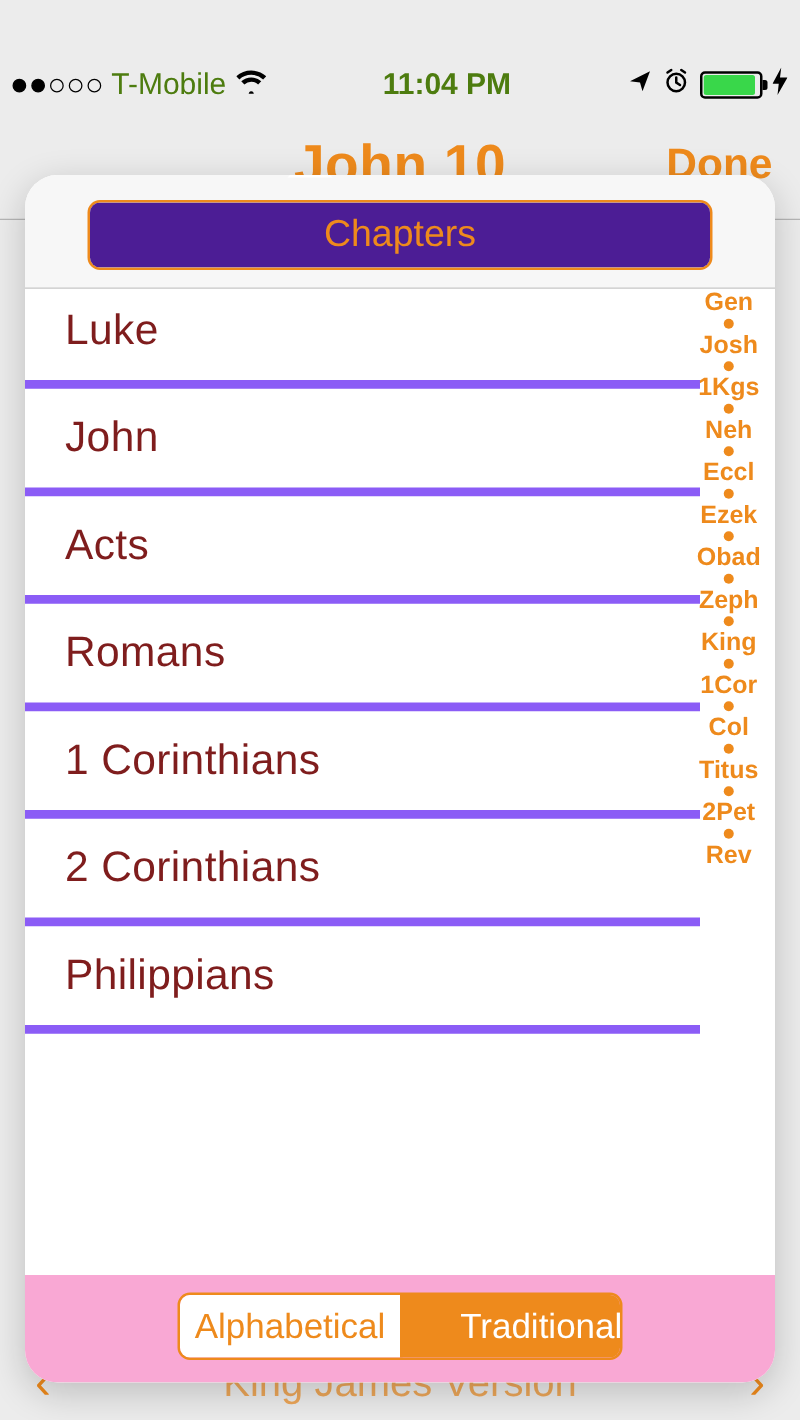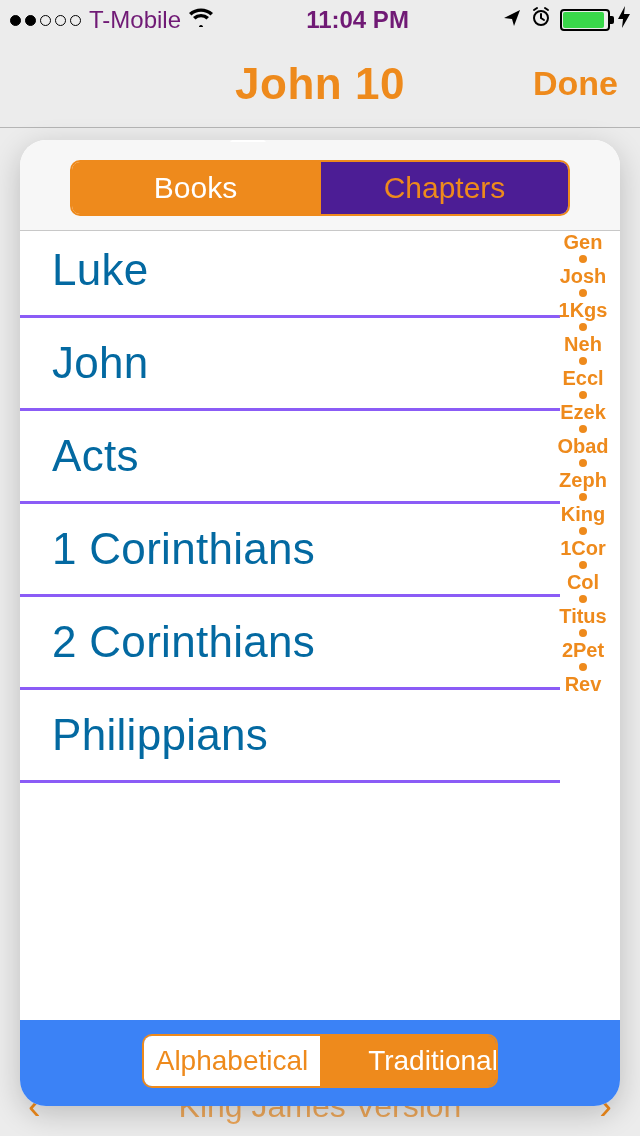--- a/index.html
+++ b/index.html
@@ -1,20 +1,20 @@
 <!DOCTYPE html>
 <html><head>
 <meta charset="utf-8">
 <style>
   * { box-sizing: border-box; margin: 0; padding: 0; }
   html, body { width: 640px; height: 1136px; overflow: hidden; font-family: -apple-system, "Helvetica Neue", Helvetica, Arial, sans-serif; }
   body { background: #ececec; position: relative; }
 
   
-  .status-bar { height: 40px; display: flex; align-items: center; justify-content: space-between; padding: 0 10px; font-size: 24px; font-weight: 500; color: #701a75; }
+  .status-bar { height: 40px; display: flex; align-items: center; justify-content: space-between; padding: 0 10px; font-size: 24px; font-weight: 500; color: #4d7c0f; margin-top: 48px; }
   .status-left, .status-right { display: flex; align-items: center; gap: 8px; }
   .sig-dots { display: flex; gap: 4px; align-items: center; }
   .sig-dot { width: 11px; height: 11px; border-radius: 50%; border: 1.5px solid #000; }
   .sig-dot.filled { background: #000; }
   .wifi { font-size: 22px; }
   .battery { width: 50px; height: 22px; border: 2px solid #000; border-radius: 4px; position: relative; }
   .battery::after { content:""; position:absolute; right:-6px; top:5px; width:4px; height:8px; background:#000; border-radius:0 2px 2px 0;}
   .battery-fill { position:absolute; left:1px; top:1px; bottom:1px; width: 90%; background:#39d74a; border-radius:2px;}
   .bolt { font-size: 22px; }
 
@@ -34,29 +34,29 @@
   
   .seg-wrap { padding:20px 50px 14px; border-bottom:1px solid #c8c8c8; background:#f7f7f7;}
   .seg { display:flex; border:2px solid #ee8a1c; border-radius:10px; overflow:hidden; height:56px;}
   .seg-item { flex:1; display:flex; align-items:center; justify-content:center; font-size:30px; color:#ee8a1c; background:#4c1d95;}
   .seg-item.active { background:#ee8a1c; color:#fff;}
   .seg-item + .seg-item { border-left:2px solid #ee8a1c;}
 
   
   .list-area { flex:1; position:relative; overflow:hidden;}
   .book-list { position:absolute; top:0; left:0; right:60px; bottom:0; overflow:hidden;}
-  .book-row { font-size:44px; font-weight:400; color:#0369a1; padding:20px 0 20px 32px; border-bottom:3px solid #8b5cf6; letter-spacing:0.3px;}
+  .book-row { font-size:34px; font-weight:400; color:#7f1d1d; padding:20px 0 20px 32px; border-bottom:7px solid #8b5cf6; letter-spacing:0.3px;}
   .book-row:first-child { padding-top:14px; }
   
   .index-rail { position:absolute; top:1px; right:2px; width:70px; display:flex; flex-direction:column; align-items:center; gap:3px; color:#ee8a1c; font-size:20px; font-weight:600;}
   .index-rail .dot { width:8px; height:8px; border-radius:50%; background:#ee8a1c;}
   .index-rail .lbl { line-height:1; }
 
   
-  .bottom-wrap { padding:14px 0 18px; display:flex; justify-content:center; background:#3b82f6; border-top:0;}
+  .bottom-wrap { padding:14px 0 18px; display:flex; justify-content:center; background:#f9a8d4; border-top:0;}
   .seg2 { display:flex; border:2px solid #ee8a1c; border-radius:10px; overflow:hidden; height:54px;}
   .seg2-item { width:176px; display:flex; align-items:center; justify-content:center; font-size:28px; color:#ee8a1c; background:#fff;}
   .seg2-item.active { background:#ee8a1c; color:#fff;padding-left:48px;}
   .seg2-item + .seg2-item { border-left:2px solid #ee8a1c;}
 </style>
 </head>
 <body>
 
 <div class="status-bar">
   <div class="status-left">
@@ -108,34 +108,32 @@
   <span class="chev">‹</span>
   <span style="opacity:0.7;">King James Version</span>
   <span class="chev">›</span>
 </div>
 
 <div class="popover">
   <div class="popover-caret"></div>
 
   <div class="seg-wrap">
     <div class="seg">
-      <div class="seg-item active">
-          <span>Books</span>
-        </div>
       <div class="seg-item">
           <span>Chapters</span>
         </div>
     </div>
   </div>
 
   <div class="list-area">
     <div class="book-list">
       <div class="book-row"><span>Luke</span></div>
       <div class="book-row"><span>John</span></div>
       <div class="book-row"><span>Acts</span></div>
+      <div class="book-row"><span>Romans</span></div>
       <div class="book-row"><span>1 Corinthians</span></div>
       <div class="book-row"><span>2 Corinthians</span></div>
       <div class="book-row"><span>Philippians</span></div>
     </div>
     <div class="index-rail">
       <span class="lbl">Gen</span>
         <span class="dot"></span>
       <span class="lbl">Josh</span>
         <span class="dot"></span>
       <span class="lbl">1Kgs</span>

